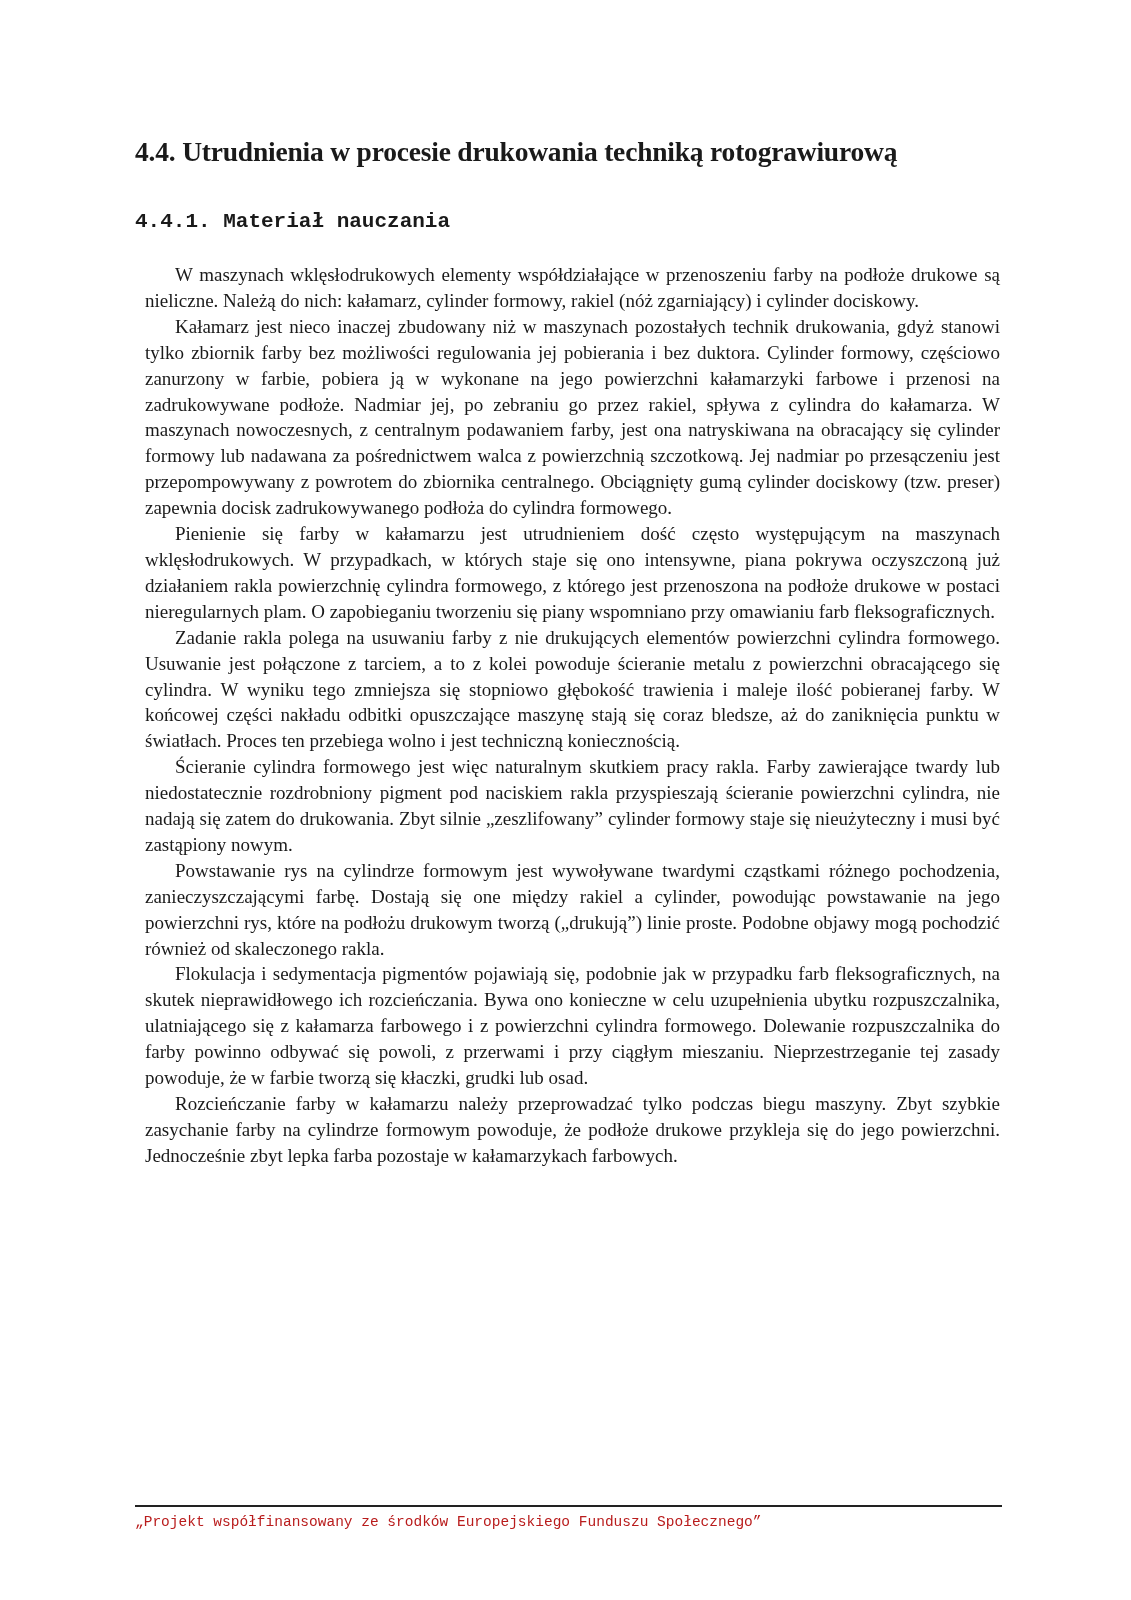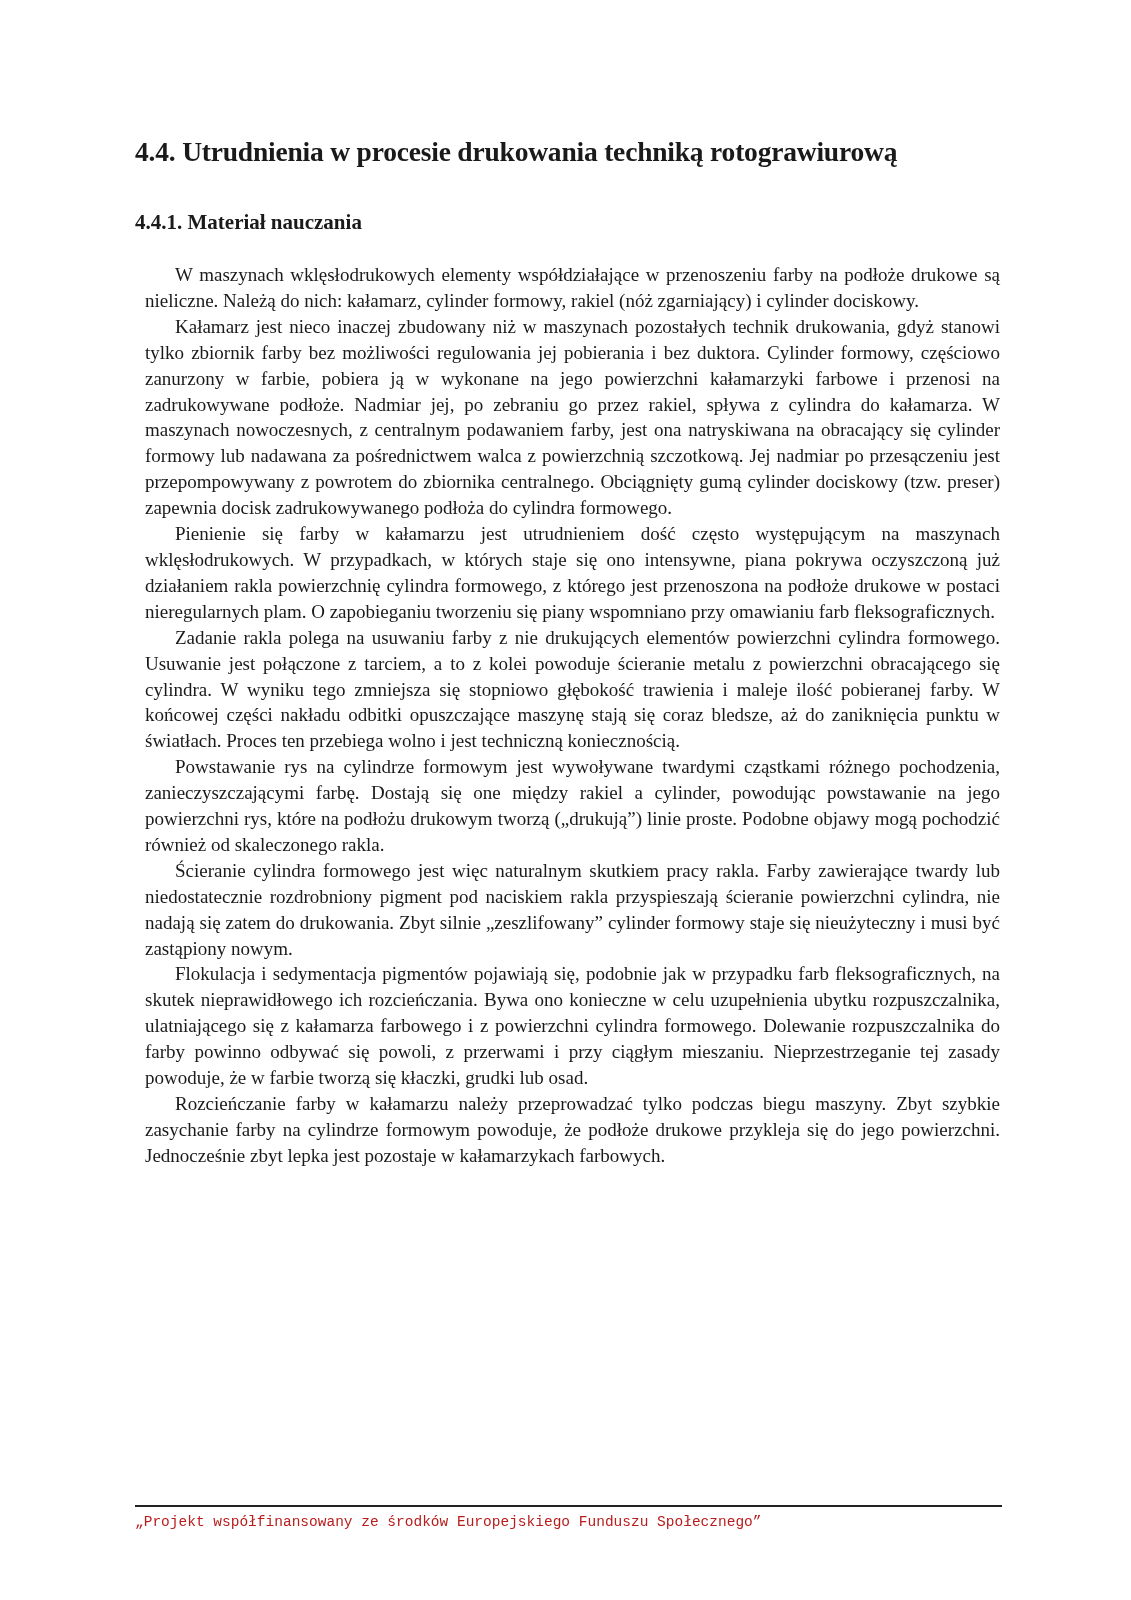--- a/index.html
+++ b/index.html
@@ -30,21 +30,21 @@
     h1 {
       font-family: "Liberation Serif", "DejaVu Serif", serif;
       font-weight: bold;
       font-size: 27.5px;
       margin: 0;
       line-height: 48px;
       letter-spacing: -0.2px;
       white-space: nowrap;
     }
     h2 {
-      font-family: Liberation Serif, serif;
+      font-family: Liberation Mono, monospace;
       font-weight: bold;
       font-size: 21px;
       margin: 26px 0 0 0;
       line-height: 40px;
     }
     .body-text {
       margin-top: 20px;
       margin-left: 10px;
     }
     .body-text p {
@@ -90,22 +90,22 @@
 
 <div class="page">
   <div class="content">
     <h1>4.4. Utrudnienia w procesie drukowania techniką rotograwiurową</h1>
     <h2>4.4.1. Materiał nauczania</h2>
     <div class="body-text">
       <p>W maszynach wklęsłodrukowych elementy współdziałające w przenoszeniu farby na podłoże drukowe są nieliczne. Należą do nich: kałamarz, cylinder formowy, rakiel (nóż zgarniający) i cylinder dociskowy.</p>
       <p>Kałamarz jest nieco inaczej zbudowany niż w maszynach pozostałych technik drukowania, gdyż stanowi tylko zbiornik farby bez możliwości regulowania jej pobierania i bez duktora. Cylinder formowy, częściowo zanurzony w farbie, pobiera ją w wykonane na jego powierzchni kałamarzyki farbowe i przenosi na zadrukowywane podłoże. Nadmiar jej, po zebraniu go przez rakiel, spływa z cylindra do kałamarza. W maszynach nowoczesnych, z centralnym podawaniem farby, jest ona natryskiwana na obracający się cylinder formowy lub nadawana za pośrednictwem walca z powierzchnią szczotkową. Jej nadmiar po przesączeniu jest przepompowywany z powrotem do zbiornika centralnego. Obciągnięty gumą cylinder dociskowy (tzw. preser) zapewnia docisk zadrukowywanego podłoża do cylindra formowego.</p>
       <p>Pienienie się farby w kałamarzu jest utrudnieniem dość często występującym na maszynach wklęsłodrukowych. W przypadkach, w których staje się ono intensywne, piana pokrywa oczyszczoną już działaniem rakla powierzchnię cylindra formowego, z którego jest przenoszona na podłoże drukowe w postaci nieregularnych plam. O zapobieganiu tworzeniu się piany wspomniano przy omawianiu farb fleksograficznych.</p>
       <p>Zadanie rakla polega na usuwaniu farby z nie drukujących elementów powierzchni cylindra formowego. Usuwanie jest połączone z tarciem, a to z kolei powoduje ścieranie metalu z powierzchni obracającego się cylindra. W wyniku tego zmniejsza się stopniowo głębokość trawienia i maleje ilość pobieranej farby. W końcowej części nakładu odbitki opuszczające maszynę stają się coraz bledsze, aż do zaniknięcia punktu w światłach. Proces ten przebiega wolno i jest techniczną koniecznością.</p>
+      <p>Ścieranie cylindra formowego jest więc naturalnym skutkiem pracy rakla. Farby zawierające twardy lub niedostatecznie rozdrobniony pigment pod naciskiem rakla przyspieszają ścieranie powierzchni cylindra, nie nadają się zatem do drukowania. Zbyt silnie „zeszlifowany” cylinder formowy staje się nieużyteczny i musi być zastąpiony nowym.</p>
       <p>Powstawanie rys na cylindrze formowym jest wywoływane twardymi cząstkami różnego pochodzenia, zanieczyszczającymi farbę. Dostają się one między rakiel a cylinder, powodując powstawanie na jego powierzchni rys, które na podłożu drukowym tworzą („drukują”) linie proste. Podobne objawy mogą pochodzić również od skaleczonego rakla.</p>
-      <p>Ścieranie cylindra formowego jest więc naturalnym skutkiem pracy rakla. Farby zawierające twardy lub niedostatecznie rozdrobniony pigment pod naciskiem rakla przyspieszają ścieranie powierzchni cylindra, nie nadają się zatem do drukowania. Zbyt silnie „zeszlifowany” cylinder formowy staje się nieużyteczny i musi być zastąpiony nowym.</p>
       <p>Flokulacja i sedymentacja pigmentów pojawiają się, podobnie jak w przypadku farb fleksograficznych, na skutek nieprawidłowego ich rozcieńczania. Bywa ono konieczne w celu uzupełnienia ubytku rozpuszczalnika, ulatniającego się z kałamarza farbowego i z powierzchni cylindra formowego. Dolewanie rozpuszczalnika do farby powinno odbywać się powoli, z przerwami i przy ciągłym mieszaniu. Nieprzestrzeganie tej zasady powoduje, że w farbie tworzą się kłaczki, grudki lub osad.</p>
-      <p>Rozcieńczanie farby w kałamarzu należy przeprowadzać tylko podczas biegu maszyny. Zbyt szybkie zasychanie farby na cylindrze formowym powoduje, że podłoże drukowe przykleja się do jego powierzchni. Jednocześnie zbyt lepka jest pozostaje w kałamarzykach farbowych.</p>
+      <p>Rozcieńczanie farby w kałamarzu należy przeprowadzać tylko podczas biegu maszyny. Zbyt szybkie zasychanie farby na cylindrze formowym powoduje, że podłoże drukowe przykleja się do jego powierzchni. Jednocześnie zbyt lepka farba pozostaje w kałamarzykach farbowych.</p>
     </div>
   </div>
 
   <div class="footer-rule"></div>
   <div class="footer-text">„Projekt współfinansowany ze środków Europejskiego Funduszu Społecznego”</div>
 </div>
 
 </body></html>

